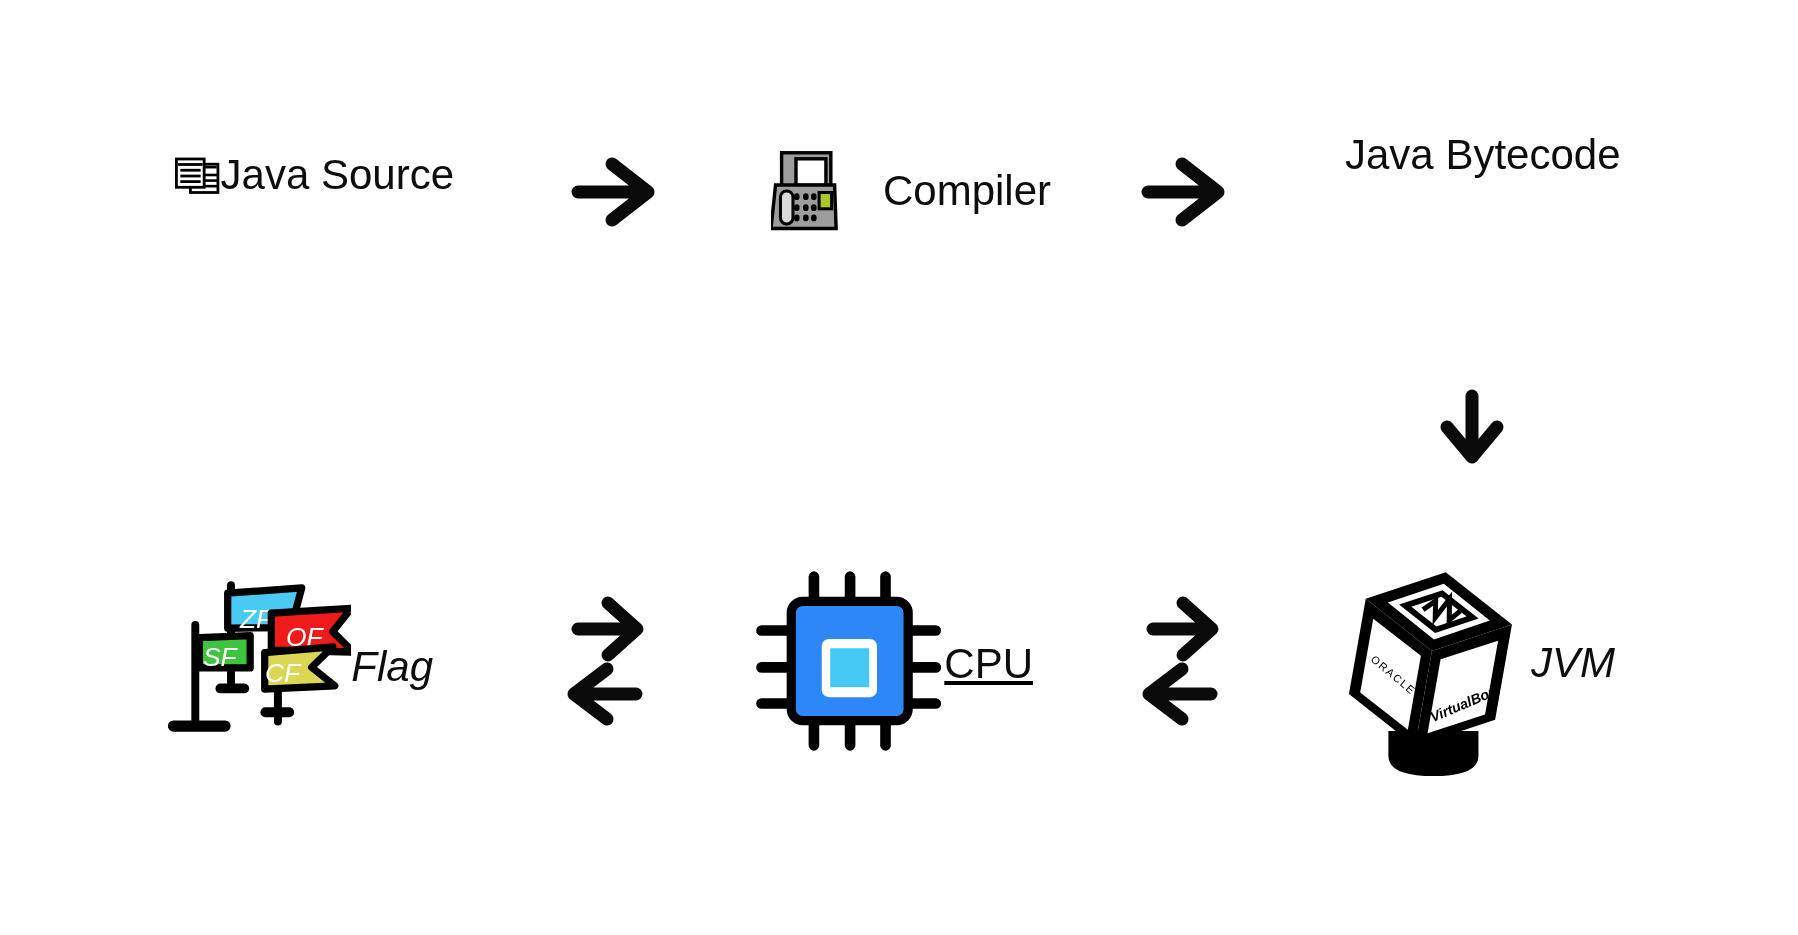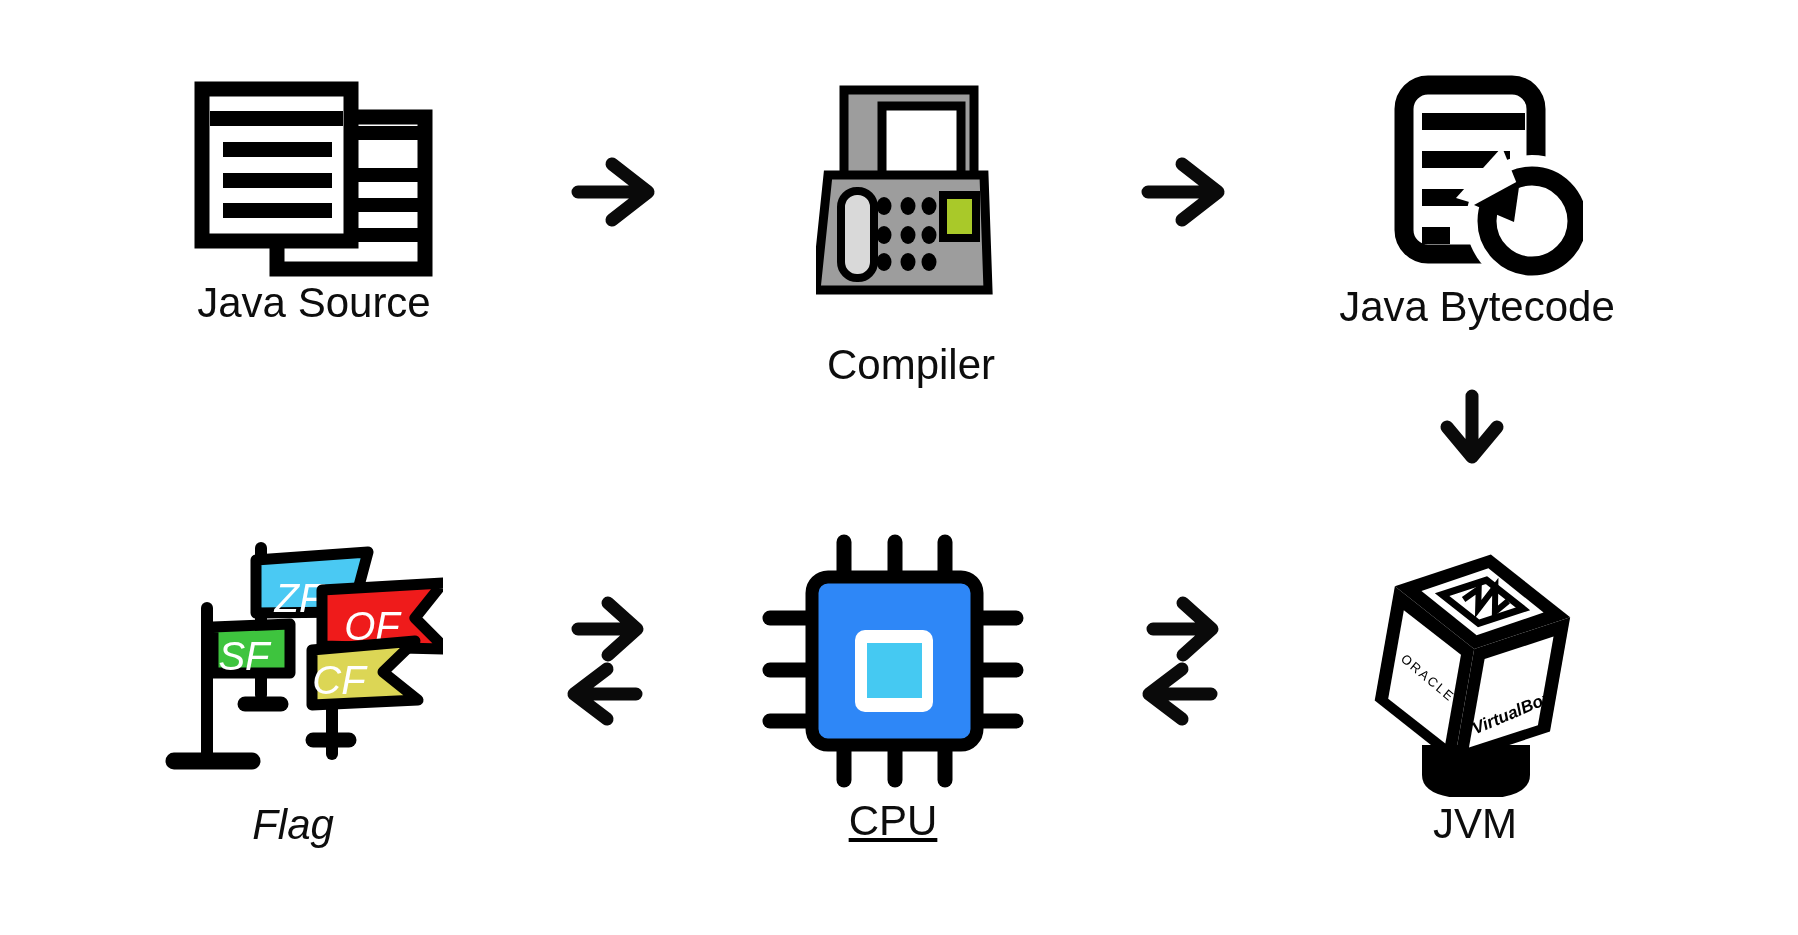--- a/index.html
+++ b/index.html
@@ -1,20 +1,20 @@
 <!DOCTYPE html>
 <html><head>
 <meta charset="utf-8">
 <style>
   html,body{margin:0;padding:0;background:#fff;}
   .canvas{
     position:relative;width:1798px;height:935px;background:#ffffff;overflow:hidden;
     font-family:"Liberation Sans",sans-serif;
   }
-  .node{position:absolute;display:flex;flex-direction:column;align-items:center;}
+  .node{position:absolute;display:flex;flex-direction:row;align-items:center;}
   .node .label{
     font-size:42px;color:#0d0d0d;line-height:1.1;white-space:nowrap;
     text-align:center;
   }
   svg{display:block;}
   .arrows{position:absolute;left:0;top:0;pointer-events:none;}
   .flagtext{font-family:"Liberation Sans",sans-serif;font-size:40px;fill:#ffffff;}
   .oracletext{font-family:"Liberation Sans",sans-serif;font-size:13px;letter-spacing:2px;fill:#000;}
   .vboxtext{font-family:"Liberation Sans",sans-serif;font-size:17px;font-weight:bold;font-style:italic;fill:#000;}
 </style>
@@ -64,21 +64,21 @@
           <ellipse cx="68" cy="182" rx="7.5" ry="9"></ellipse>
             <ellipse cx="92" cy="182" rx="7.5" ry="9"></ellipse>
             <ellipse cx="113" cy="182" rx="7.5" ry="9"></ellipse>
         </g>
         <rect x="127" y="115" width="33" height="43" fill="#a9c929" stroke="#000" stroke-width="8"></rect>
       </g>
     </svg>
     <figcaption class="label">Compiler</figcaption>
   </figure>
 
-  <figure class="node" style="left:1337px;top:66px;width:280px;margin:0;gap:8px;">
+  <figure class="node" style="left:1337px;top:50px;width:280px;margin:0;gap:8px;">
     <svg width="212" height="210" viewBox="0 0 212 210">
       <g>
         <rect x="33" y="19" width="132" height="169" rx="24" fill="#fff" stroke="#000" stroke-width="19"></rect>
         <rect x="51" y="47" width="103" height="17" fill="#000"></rect>
         <rect x="51" y="85" width="88" height="17" fill="#000"></rect>
         <rect x="51" y="123" width="68" height="17" fill="#000"></rect>
         <rect x="51" y="161" width="28" height="17" fill="#000"></rect>
       </g>
       <g>
         <circle cx="161" cy="155" r="66" fill="#fff"></circle>
@@ -162,21 +162,21 @@
         <polygon points="116,54 157,76 116,98 75,76" fill="#fff" stroke="#000" stroke-width="7"></polygon>
         <path d="M 97 77 L 110 64 L 113 84 L 126 59 L 130 84 L 141 71" fill="none" stroke="#000" stroke-width="6" stroke-linejoin="miter"></path>
 
         <polygon points="40,98 104,132 104,222 40,188" fill="#fff"></polygon>
         <text class="oracletext" transform="translate(45 148) rotate(30)">ORACLE</text>
 
         <polygon points="128,132 192,98 192,188 128,222" fill="#fff"></polygon>
         <text class="vboxtext" transform="translate(132 208) rotate(-33)">VirtualBox</text>
       </g>
     </svg>
-    <figcaption class="label" style="margin-top:4px;">JVM</figcaption>
+    <figcaption class="label" style="margin-top:4px;font-style:italic;">JVM</figcaption>
   </figure>
 
   <svg class="arrows" width="1798" height="935" viewBox="0 0 1798 935">
     <g stroke="#0a0a0a" stroke-width="13" stroke-linecap="round" stroke-linejoin="round" fill="none">
 
       <path d="M 578 192 L 638 192 M 612 164 L 648 192 L 612 220"></path>
 
       <path d="M 1148 192 L 1208 192 M 1182 164 L 1218 192 L 1182 220"></path>
 
       <path d="M 1472 396 L 1472 448 M 1447 427 L 1472 457 L 1497 427"></path>

